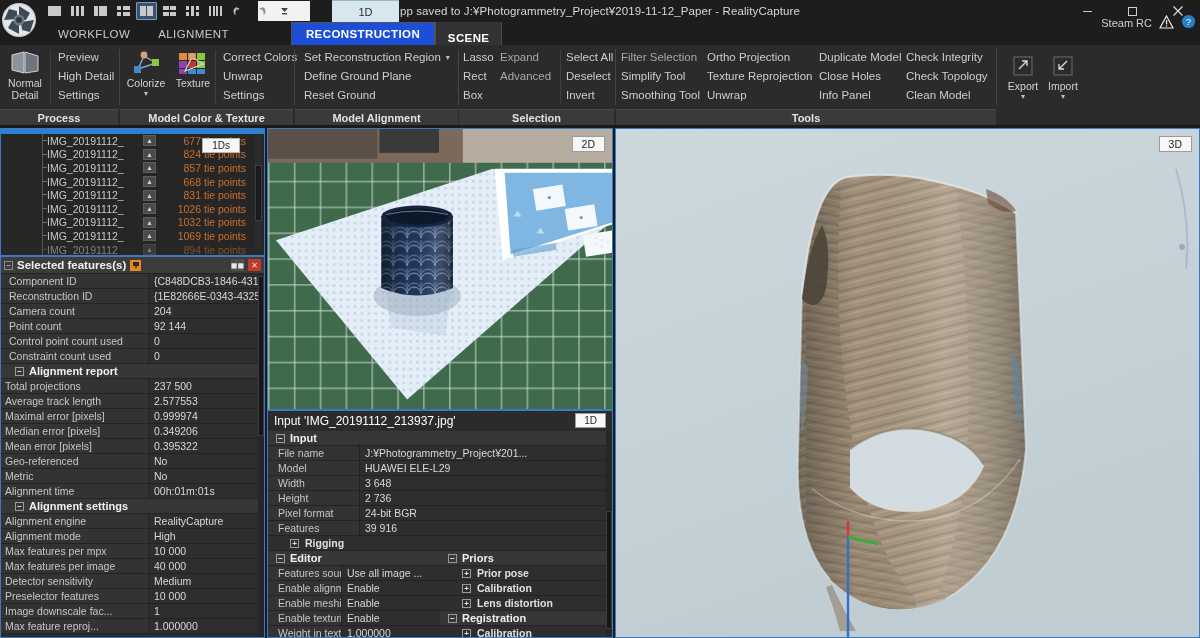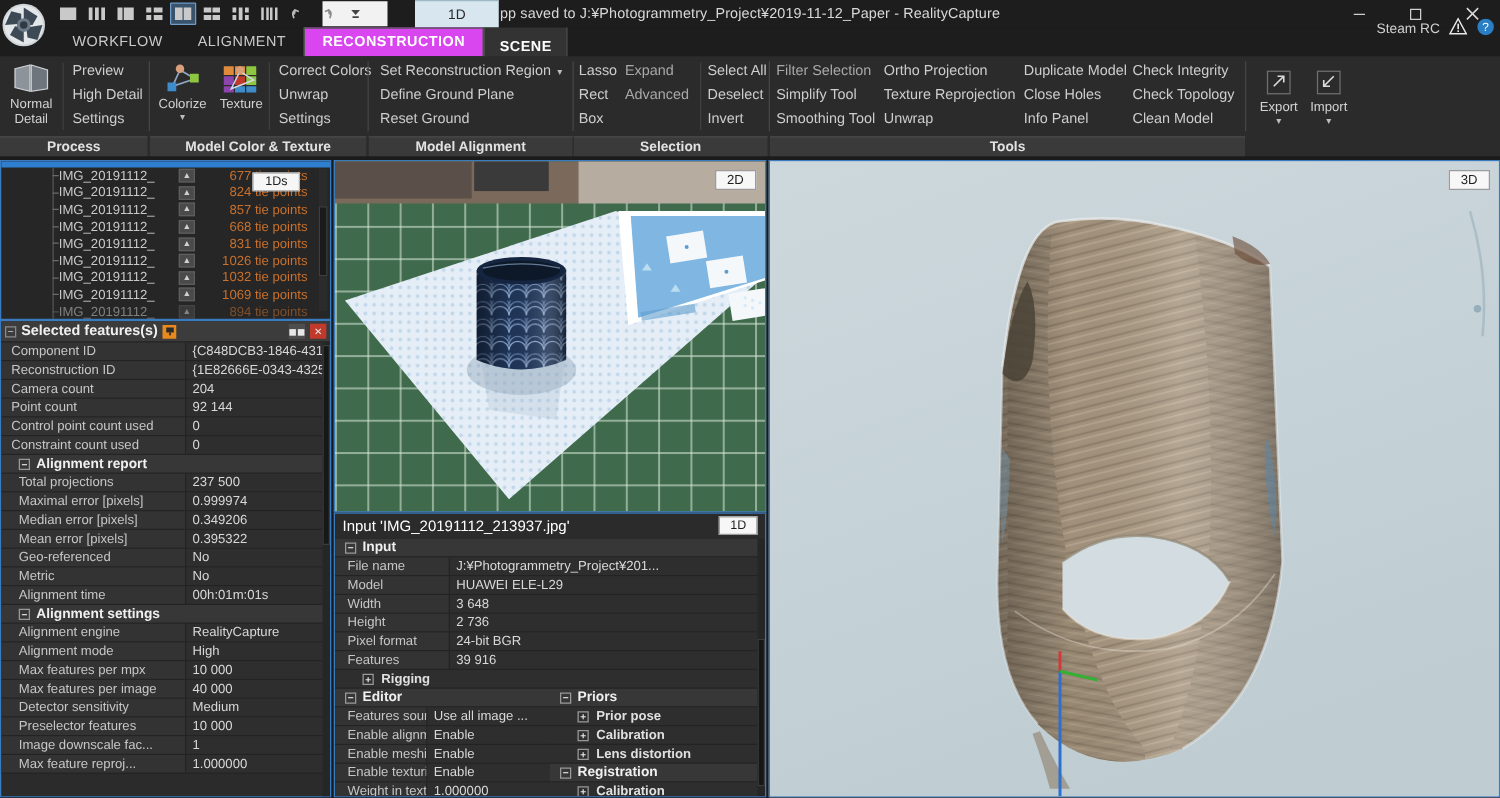--- a/index.html
+++ b/index.html
@@ -68,22 +68,22 @@
   .ribbon-tabs {
     position: absolute; left: 0; top: 22px; width: 1200px; height: 23px;
     background: #1d1d1d; display: flex; align-items: stretch;
   }
   .rtab {
     display: flex; align-items: center; justify-content: center;
     font-size: 11.5px; letter-spacing: .4px; color: #cacaca; padding: 0 14px;
   }
   .rtab.first { margin-left: 44px; }
   .rtab.active {
-    background: #d946ef; color: #ffffff; font-weight: bold;
-    border: 1px solid #555; border-bottom: none;
+    background: #1d4ed8; color: #ffffff; font-weight: bold;
+    border: 1px solid #555; border-bottom: none; margin-left: 48px;
   }
   .rtab.scene {
     background: #333333; color: #ffffff; font-weight: bold;
     border-left: 1px solid #4a4a4a; border-right: 1px solid #4a4a4a;
     width: 67px; padding: 16px;
   }
 
   
   .ribbon {
     position: absolute; left: 0; top: 45px; width: 1200px; height: 80px;
@@ -184,21 +184,21 @@
   .pval {
     flex: 1; background: #2e2e2e; color: #d8d8d8; font-size: 10.5px;
     display: flex; align-items: center; padding-left: 5px; white-space: nowrap; overflow: hidden;
   }
   .prow.section { background: #353535; }
   .prow.section .sec {
     display: flex; align-items: center; gap: 5px; padding-left: 14px; width: 100%;
     background: #373737; font-size: 11px; font-weight: bold; color: #f0f0f0;
   }
   .secbox { width: 9px; height: 9px; border: 1px solid #9a9a9a; font-size: 8px; line-height: 7px; text-align:center; color:#e6e6e6; flex:none; }
-  .prow.indent .pkey { padding-left: 14px; }
+  .prow.indent .pkey { padding-left: 4px; }
   .pp-scroll { position: absolute; right: 0; top: 0; bottom: 0; width: 6px; background: #262626; }
   .pp-thumb { position: absolute; right: 0; top: 2px; width: 6px; height: 160px; background: #171717; border: 1px solid #3c3c3c; }
 
   
   .view2d {
     position: absolute; left: 267px; top: 128px; width: 346px; height: 282px;
     border: 1px solid #3a7bbf; overflow: hidden; background: #4d6b54;
   }
   .view2d .scene { position: absolute; inset: 0; }
   .corner-badge {
@@ -710,20 +710,24 @@
           </div>
           <div class="prow section">
             <div class="sec">
               <span class="secbox">−</span>
               <span>Alignment report</span>
             </div>
           </div>
           <div class="prow indent">
             <div class="pkey">Total projections</div>
             <div class="pval">237 500</div>
+          </div>
+          <div class="prow indent">
+            <div class="pkey">Average track length</div>
+            <div class="pval">2.577553</div>
           </div>
           <div class="prow indent">
             <div class="pkey">Maximal error [pixels]</div>
             <div class="pval">0.999974</div>
           </div>
           <div class="prow indent">
             <div class="pkey">Median error [pixels]</div>
             <div class="pval">0.349206</div>
           </div>
           <div class="prow indent">

